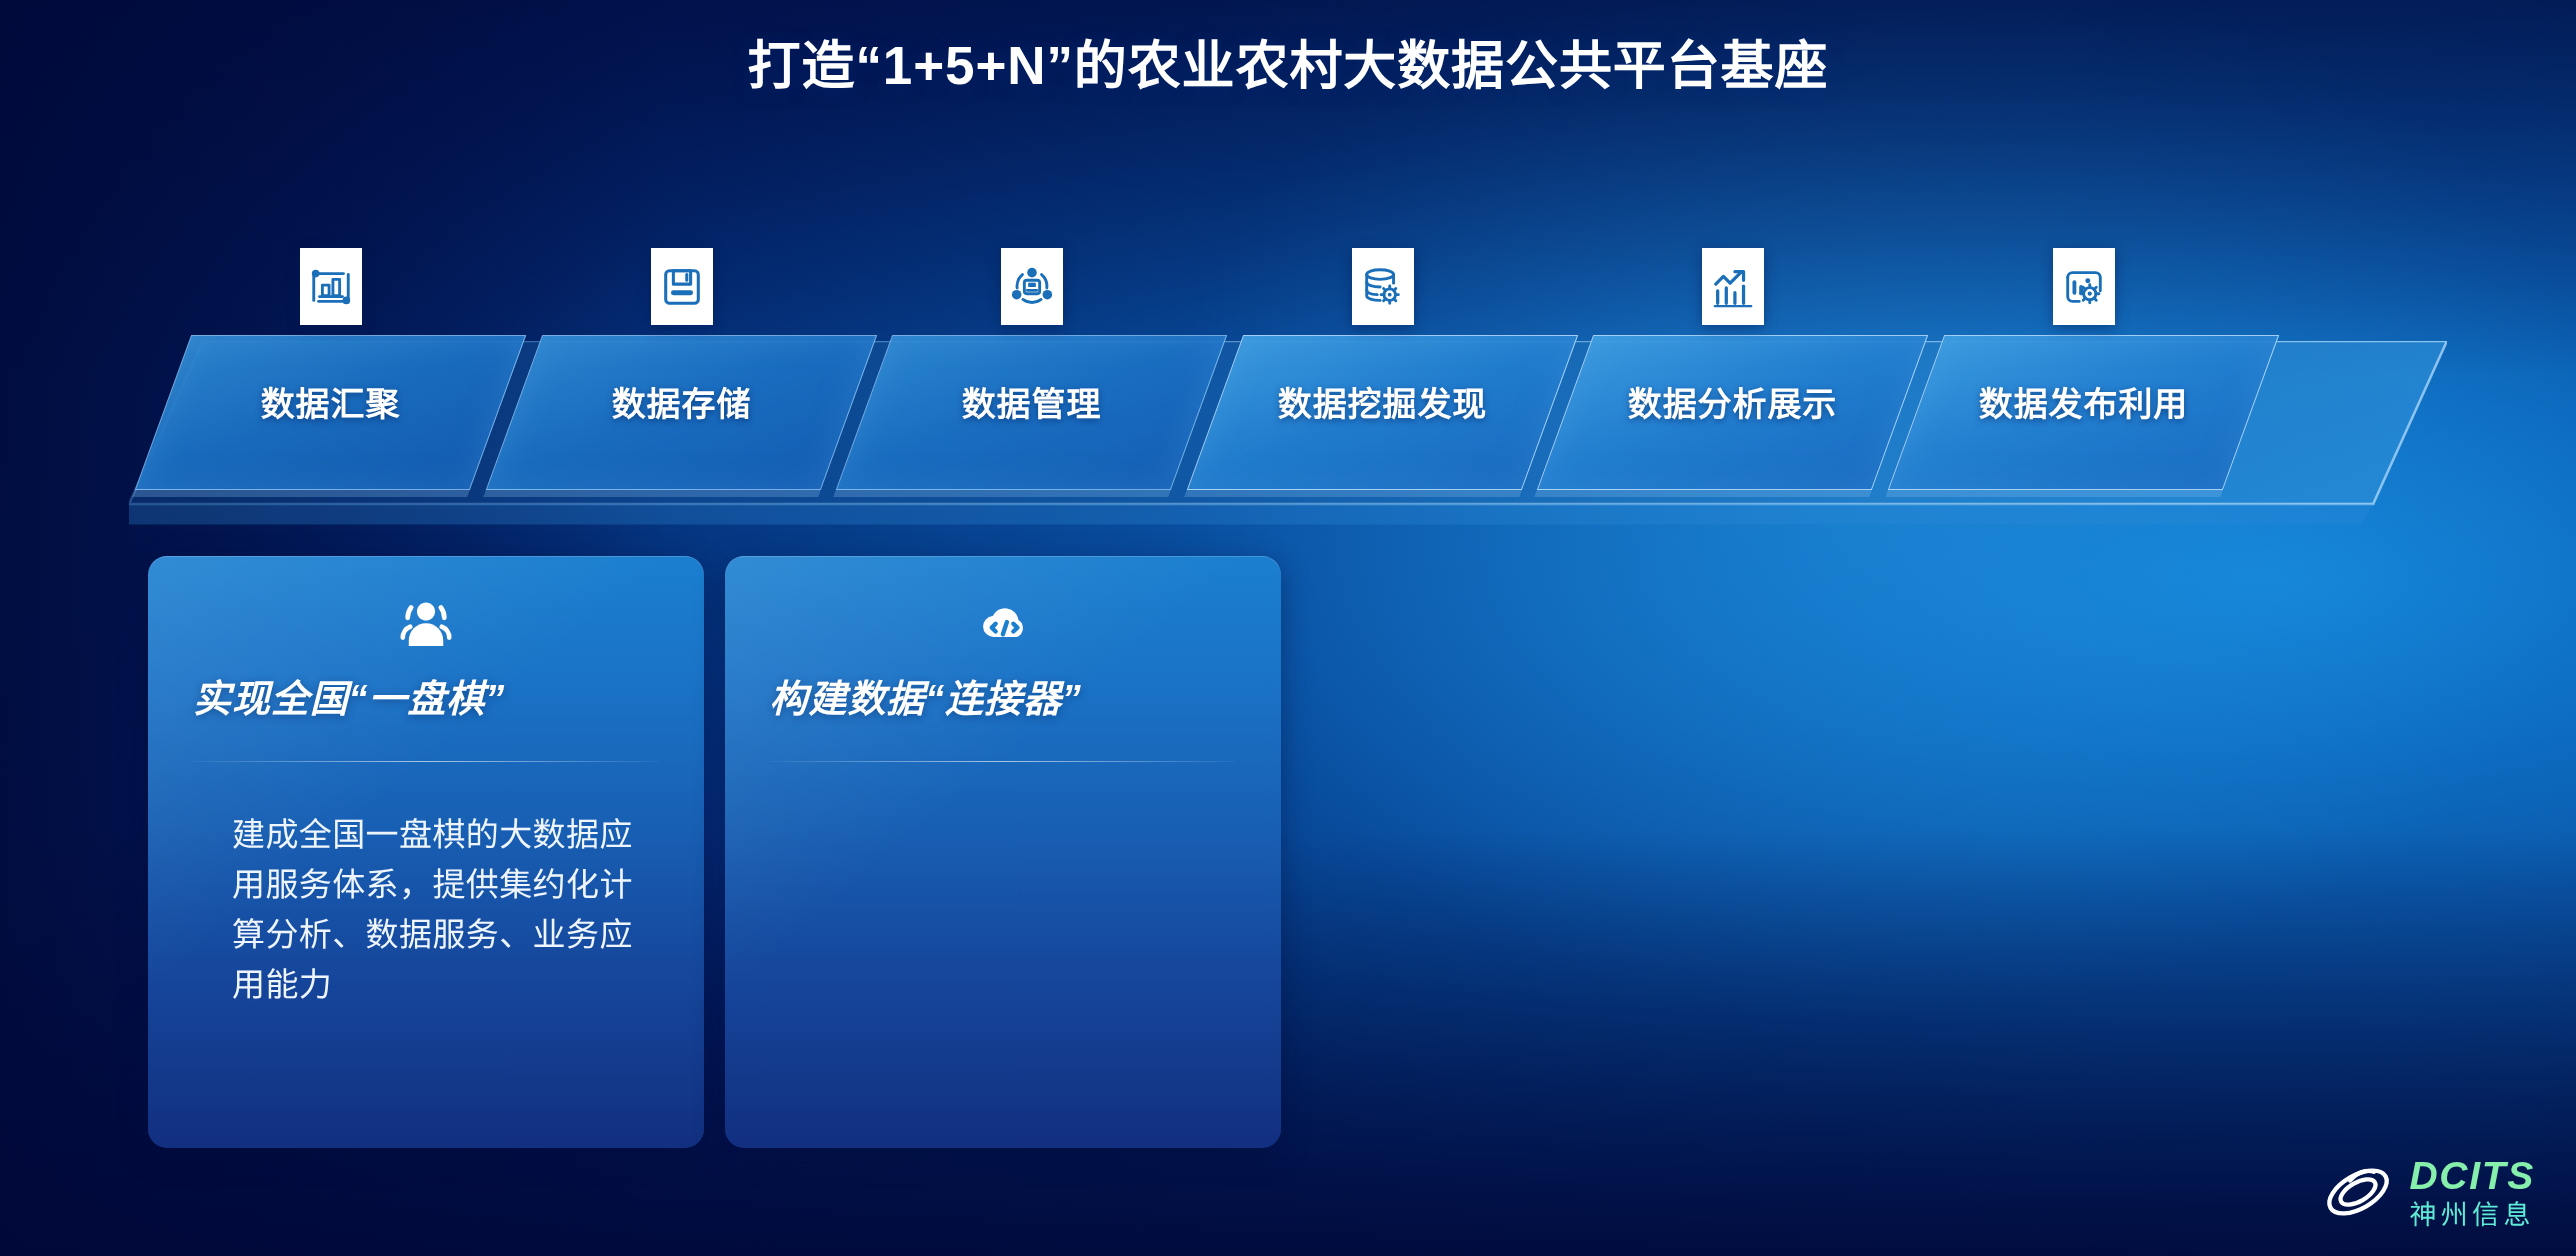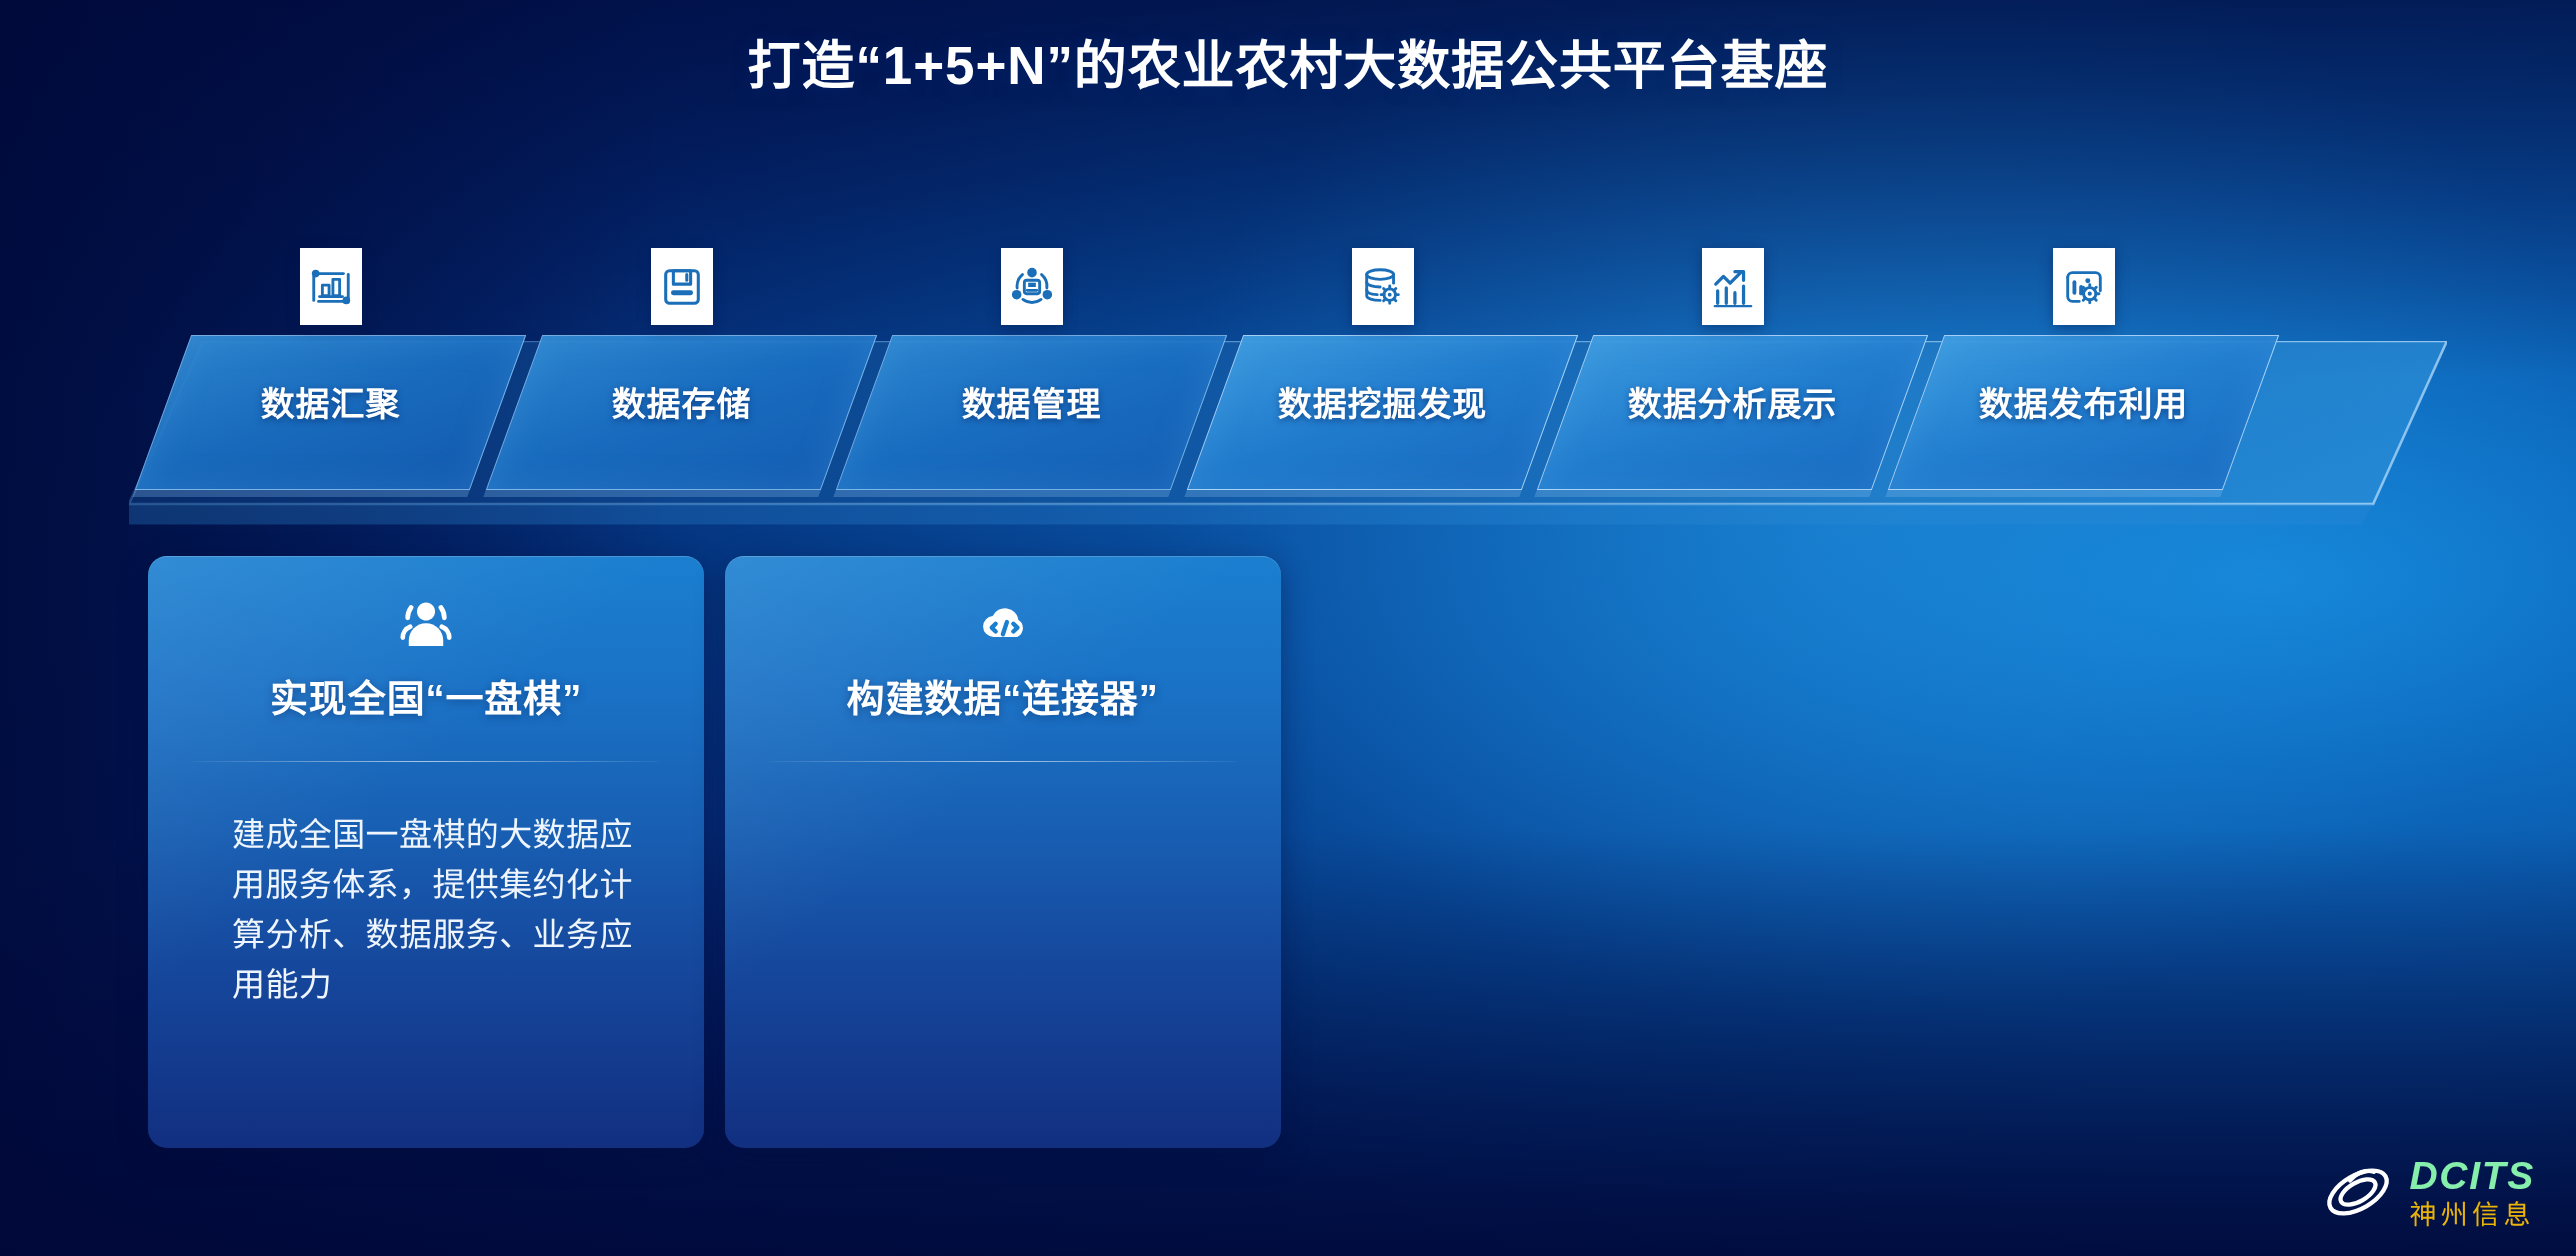--- a/index.html
+++ b/index.html
@@ -105,24 +105,25 @@
     content:""; position:absolute; inset:0; border-radius:19px;
     background:linear-gradient(140deg, rgba(255,255,255,.10), rgba(255,255,255,0) 42%);
     pointer-events:none;
   }
   .card-icon {
     position:relative; margin-top:36px; height:67px;
     display:flex; align-items:center; justify-content:center;
   }
   .card-icon svg { width:58px; height:58px; fill:#fff; display:block; }
   .card-title {
-    position:relative; margin-top:15.5px; text-align:center;
+    position:relative; margin-top:15.5px; text-align:left;
     color:#fff; font-size:38px; font-weight:bold; letter-spacing:0.9px;
     line-height:48px; text-shadow:0 1.7px 8.6px rgba(0,25,80,.4);
     white-space:nowrap;
+    font-style:italic;
   }
   .card-divider {
     position:relative; margin:38px auto 0; width:100%; height:1.7px;
     background:linear-gradient(to right, rgba(255,255,255,.04), rgba(255,255,255,.62) 50%, rgba(255,255,255,.04));
   }
   .card-body {
     position:relative; margin-top:48px;
     color:#eef5fd; font-size:33px; line-height:50px;
     letter-spacing:0.4px; text-align:left;margin-left:39px;
   }
@@ -132,21 +133,21 @@
     position:absolute; right:41px; bottom:27.5px;
     display:flex; align-items:center; gap:15.5px; z-index:8;
   }
   #logo svg.mark { width:72px; height:72px; display:block; }
   .logo-text { display:flex; flex-direction:column; line-height:1; }
   .logo-en {
     color:#86efac; font-size:39px; font-weight:bold;
     font-style:italic; letter-spacing:1.7px;
   }
   .logo-cn {
-    color:#eab308; font-size:27px; letter-spacing:4.3px; margin-top:6.9px;
+    color:#5eead4; font-size:27px; letter-spacing:4.3px; margin-top:6.9px;
   }
 </style>
 </head>
 <body>
 
 <div id="bg-root">
   <div class="bg-base"></div>
   <div class="bg-glow-a"></div>
   <div class="bg-glow-b"></div>
   <div class="bg-vig-top"></div>

